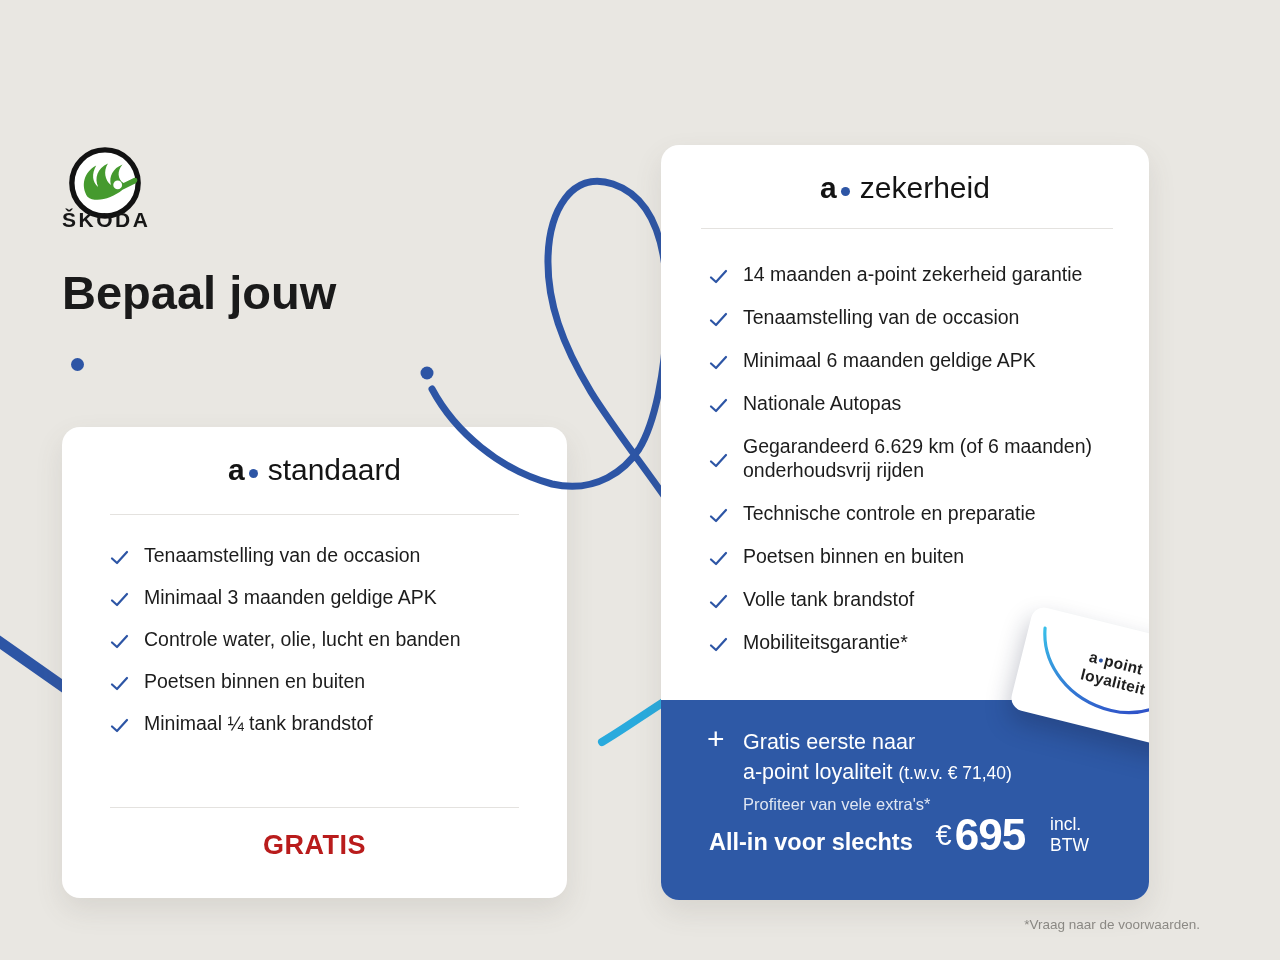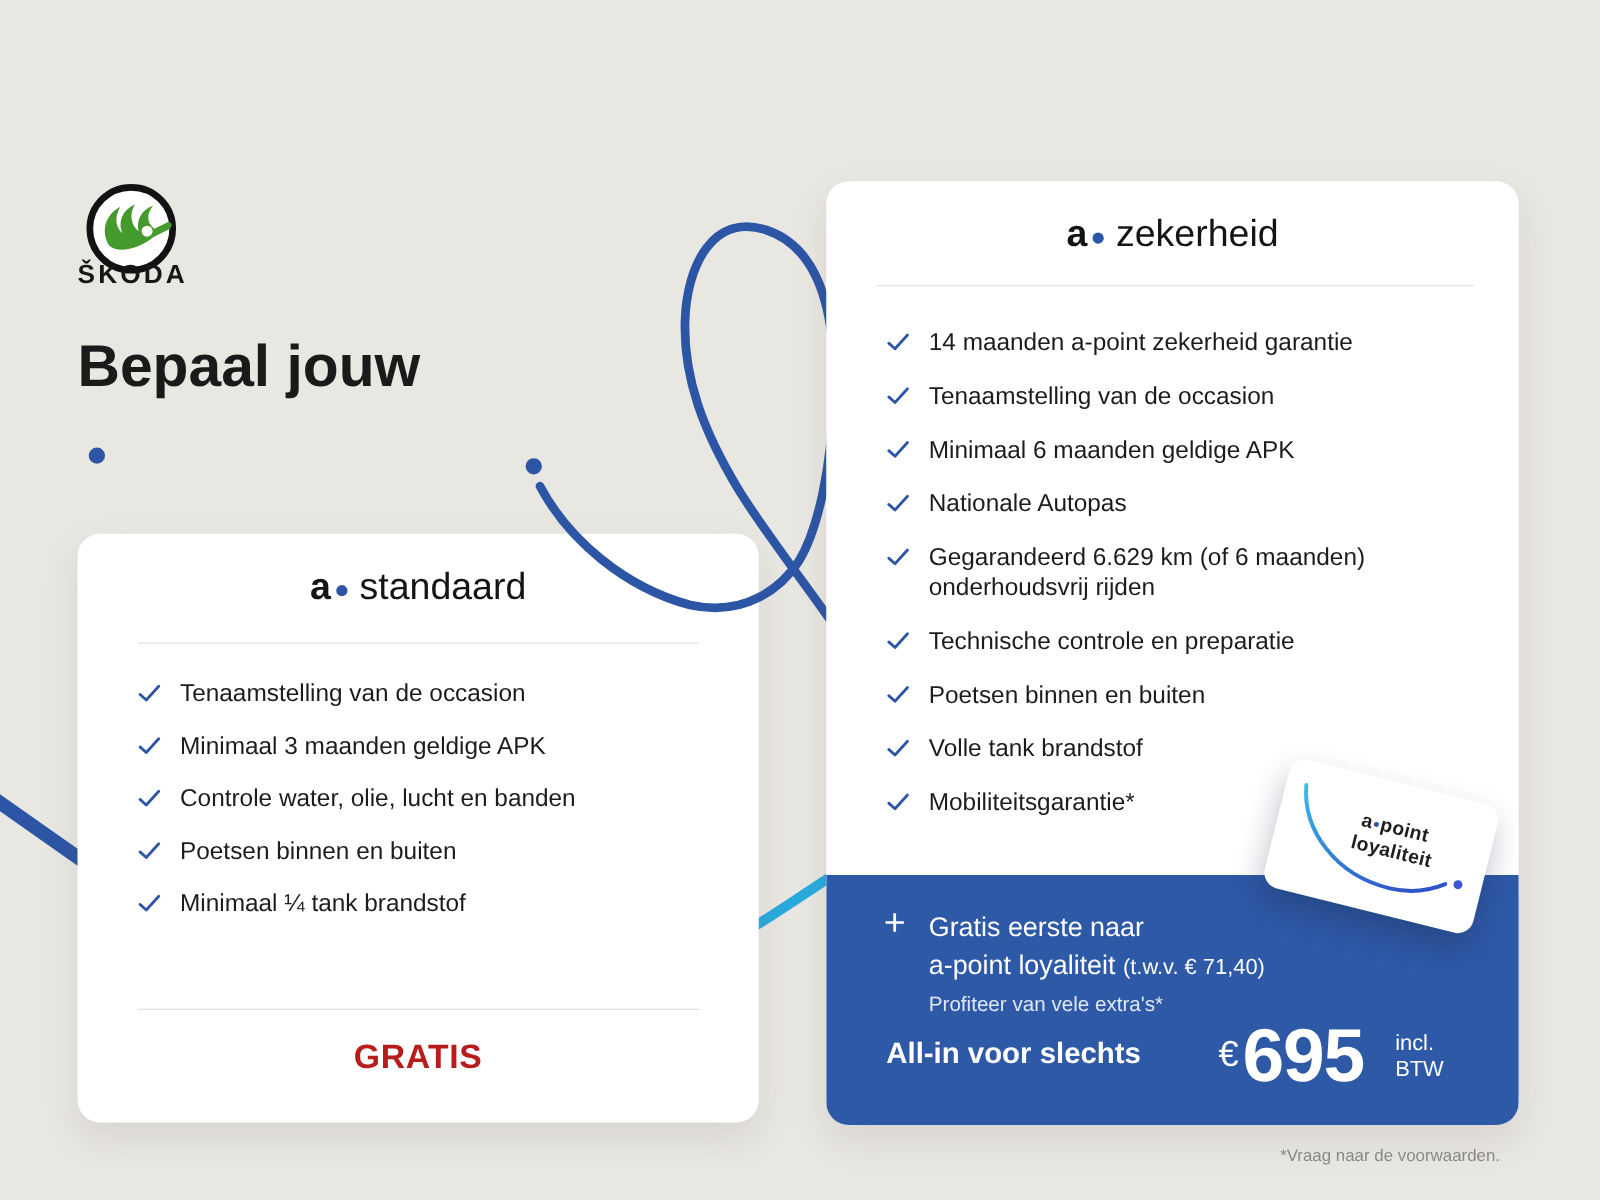--- a/index.html
+++ b/index.html
@@ -17,55 +17,55 @@
   
   .title{left:62px;top:262px;font-size:47px;line-height:62px;font-weight:700;color:#1A1A1A;z-index:5;}
   .title-dot{display:inline-block;width:13px;height:13px;border-radius:50%;background:#2D55A5;margin-left:9px;}
 
   
   .decor-back{left:0;top:0;z-index:1;pointer-events:none;}
   .swirl{left:0;top:0;z-index:3;pointer-events:none;}
 
   
   .card{background:#fff;border-radius:18px;box-shadow:0 12px 28px rgba(90,85,70,.12);}
-  .card-s{left:62px;top:427px;width:545px;height:471px;z-index:2;text-decoration:underline;}
-  .card-z{left:661px;top:145px;width:554px;height:755px;z-index:4;overflow:hidden;}
+  .card-s{left:62px;top:427px;width:505px;height:471px;z-index:2;text-decoration:underline;}
+  .card-z{left:661px;top:145px;width:488px;height:755px;z-index:4;overflow:hidden;}
 
   .pkg-header{top:26px;left:0;width:100%;text-align:center;font-size:30px;color:#141414;white-space:nowrap;}
   .pkg-a{font-weight:700;}
   .pkg-dot{display:inline-block;width:9px;height:9px;border-radius:50%;background:#2D55A5;margin:0 10px 0 4px;vertical-align:2px;}
   .pkg-name{font-weight:500;}
 
   .divider{height:1px;background:#E4E2DF;}
   .div-s1{top:87px;left:48px;right:48px;}
   .div-s2{top:380px;left:48px;right:48px;}
   .div-z1{top:83px;left:40px;right:36px;}
 
   ul.features{position:absolute;margin:0;padding:0;list-style:none;}
   .list-s{top:116px;left:48px;right:26px;}
   .list-z{top:117px;left:48px;right:30px;}
-  .features li{display:flex;align-items:flex-start;gap:15px;font-size:19.5px;line-height:24px;color:#1C1C1C;}
+  .features li{display:flex;align-items:center;gap:15px;font-size:19.5px;line-height:24px;color:#1C1C1C;}
   .list-s li{margin-bottom:18px;}
   .list-z li{margin-bottom:19px;}
   .check{flex:0 0 auto;margin-top:4px;}
   .list-z .feat-text{max-width:438px;}
 
   .gratis{top:403px;left:0;width:100%;text-align:center;font-size:27px;font-weight:700;letter-spacing:.5px;color:#b91c1c;}
 
   
   .panel{left:0;right:0;top:555px;bottom:0;background:#2E59A6;}
   .plus{left:46px;top:22px;font-size:30px;font-weight:400;color:#fff;}
   .promo{left:82px;top:27px;color:#fff;}
   .promo-line{font-size:21.5px;line-height:30px;font-weight:500;}
   .promo-note{font-size:17.5px;font-weight:400;margin-left:6px;}
   .promo-sub{font-size:16.5px;color:rgba(255,255,255,.85);margin-top:7px;font-weight:400;}
   .allin{left:48px;top:129px;font-size:23.5px;font-weight:700;color:#fff;}
   .price{right:60px;top:110px;display:flex;align-items:center;color:#fff;}
   .currency{font-size:29px;font-weight:500;margin-right:3px;}
-  .amount{font-size:60px;font-weight:800;letter-spacing:-1px;}
+  .amount{font-size:44px;font-weight:800;letter-spacing:-1px;}
   .incl{margin-left:25px;font-size:17.5px;line-height:21px;font-weight:500;}
 
   
   .loyalty{left:358px;top:479px;width:172px;height:106px;background:#fff;border-radius:13px;
            transform:rotate(14deg);box-shadow:0 12px 24px rgba(20,30,60,.28);}
   .loy-text{position:absolute;left:66px;top:27px;font-size:15.5px;font-weight:700;color:#1f1f1f;line-height:19px;letter-spacing:.3px;}
   .loy-dot{display:inline-block;width:4.5px;height:4.5px;border-radius:50%;background:#2D55A5;margin:0 1px;vertical-align:2px;}
   .loy-line2{margin-left:-4px;}
 
   

